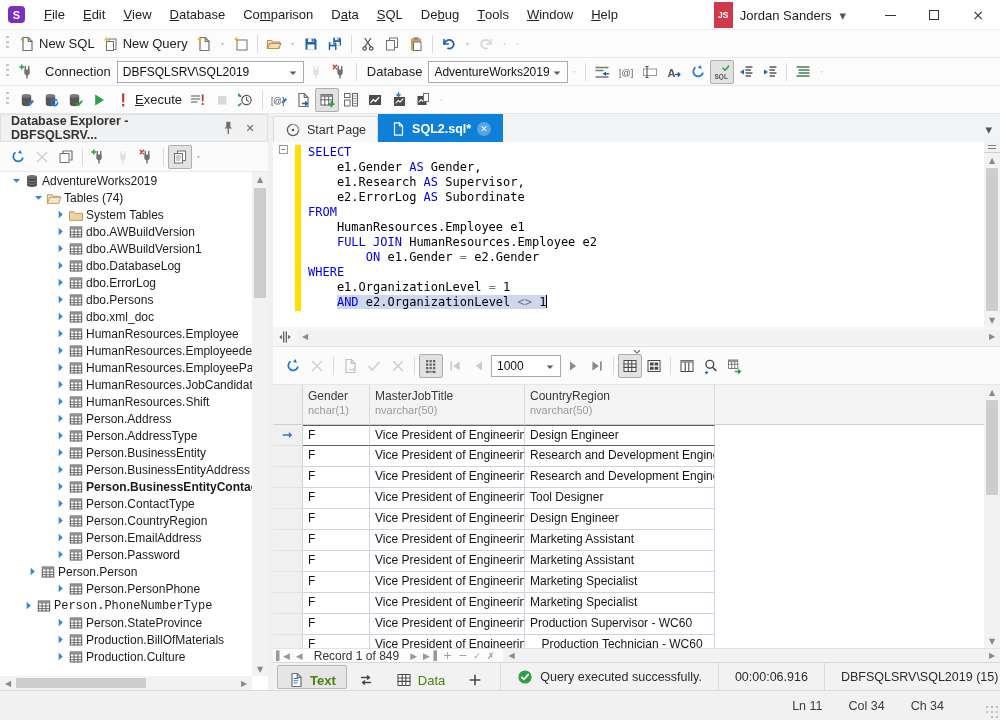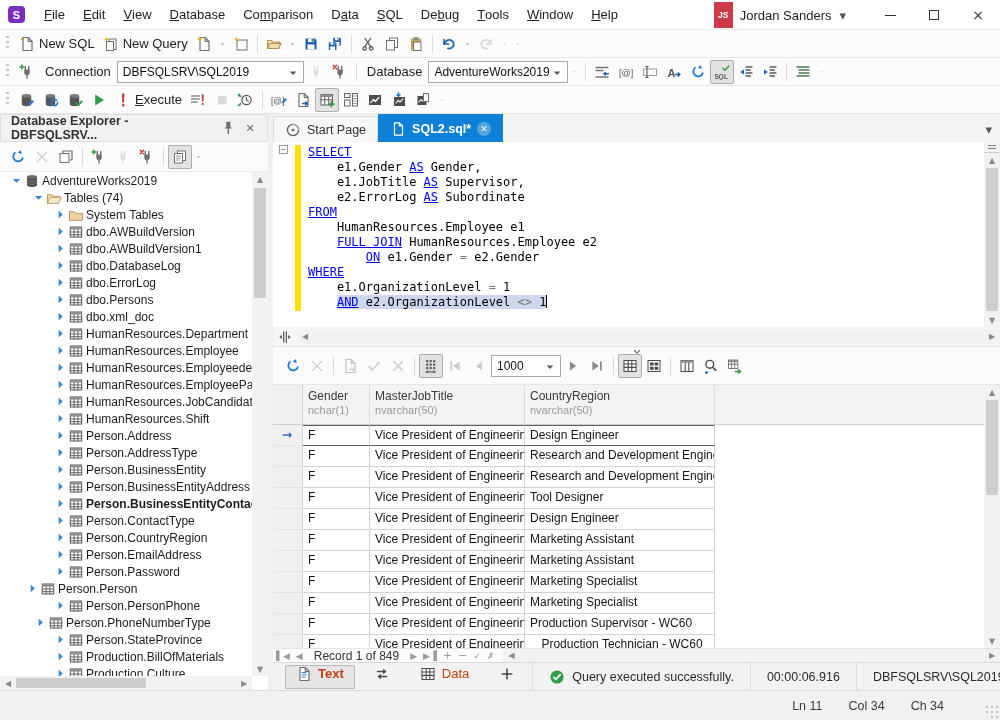--- a/index.html
+++ b/index.html
@@ -73,21 +73,21 @@
              display:flex; align-items:center; justify-content:center; font-family:"DejaVu Sans",sans-serif; }
   .strip-caret{ position:absolute; right:8px; top:8px; color:#555; }
 
   
   #editor{ position:absolute; top:28px; left:0; right:0; height:185px; background:#fff; overflow:hidden;
            font-family:"DejaVu Sans Mono",monospace; font-size:12px; }
   .gutter{ position:absolute; left:0; top:0; bottom:0; width:22px; background:#fff; }
   .changebar{ position:absolute; left:22px; top:3px; width:6px; height:166px; background:var(--changebar,#ffe000); }
   .codearea{ position:absolute; left:35px; top:3px; right:16px; }
   .cl{ height:15px; line-height:15px; white-space:pre; color:#000; }
-  .k{ color:var(--keyword,#0000e6);text-decoration:underline; }
+  .k{ color:var(--keyword,#0000e6); }
   .o{ color:#777; }
   .sel{ background:var(--selection,#cdd8ef); }
   .caretbar{ display:inline-block; width:1px; height:13px; background:#000; vertical-align:-2px; }
   .foldbox{ position:absolute; left:6px; top:3px; width:9px; height:9px; border:1px solid #9a9a9a; background:#fff;
             font-size:8px; line-height:7px; text-align:center; color:#555; }
   .esb-split{ position:absolute; right:0; top:0; width:16px; height:11px; background:#f2f2f2; border-bottom:1px solid #cfcfcf;
               display:flex; flex-direction:column; justify-content:center; gap:2px; align-items:center; }
   .esb-split i{ width:8px; height:1px; background:#7a7a7a; }
 
   
@@ -113,21 +113,21 @@
   
   #recnav{ position:absolute; top:534px; left:0; right:0; height:14px; background:#fcfcfc; border-top:1px solid #e4e4e4;
            display:flex; align-items:center; font-size:11px; color:#4d4d4d; }
   .nav-g{ font-family:"DejaVu Sans",sans-serif; font-size:9px; color:#9a9a9a; padding:0 3px; }
   #recnav .rectext{ margin:0 8px; font-size:12px; color:#333; }
   .nav-track{ flex:1; height:14px; background:#f2f2f2; margin-left:6px; position:relative; }
 
   
   #btabs{ position:absolute; top:548px; left:0; right:0; height:28px; background:#f2f2f2; border-top:1px solid #d8d8d8;
           display:flex; align-items:center; padding-left:4px; font-size:13px; }
-  .btab{ height:24px; display:flex; align-items:flex-start; gap:6px; padding:0 10px; border:1px solid transparent; border-radius:2px; color:#c2410c;margin-left:8px; }
+  .btab{ height:24px; display:flex; align-items:flex-end; gap:6px; padding:0 10px; border:1px solid transparent; border-radius:2px; color:#4d7c0f; }
   .btab.active{ background:#e5e5e5; border-color:#b9b9b9; font-weight:bold; }
   .bsep{ width:1px; height:100%; background:#dcdcdc; margin:0 6px; flex:none; }
   .bstat{ display:flex; align-items:center; gap:7px; padding:0 10px; height:100%; font-size:12.5px; color:#2b2b2b; white-space:nowrap; }
 
   
   #statusbar{ position:absolute; left:0; right:0; bottom:0; height:30px; background:#f1f1f1; border-top:1px solid #dcdcdc;
               display:flex; align-items:center; justify-content:flex-end; font-size:12.5px; color:#3c3c3c; }
   #statusbar .sfield{ margin-right:26px; }
   .gripcorner{ width:14px; height:14px; margin:10px 2px 0 14px;
         background:radial-gradient(circle at 3px 3px,#bdbdbd 1.2px,transparent 1.4px),
@@ -845,37 +845,20 @@
           </span>
           <span class="tico">
             <span class="ico">
               <svg width="16" height="16" viewBox="0 0 16 16">
                 <rect x="2.3" y="3" width="11.4" height="10" fill="#fff" stroke="#555"></rect>
                 <rect x="2.3" y="3" width="11.4" height="2.5" fill="#8f8f8f"></rect>
                 <path d="M2.3 8h11.4M2.3 10.7h11.4M6.1 5.5v7.5M9.9 5.5v7.5" fill="none" stroke="#555" stroke-width="0.9" stroke-linecap="round" stroke-linejoin="round"></path>
               </svg>
             </span>
           </span>
-          <span>HumanResources.Department</span>
-        </div>
-        <div class="trow" style="padding-left: 52px;">
-          <span class="arr">
-            <svg width="13" height="13" viewBox="0 0 16 16">
-              <path d="M5.8 3.4l5 4.6-5 4.6z" fill="#2e86de"></path>
-            </svg>
-          </span>
-          <span class="tico">
-            <span class="ico">
-              <svg width="16" height="16" viewBox="0 0 16 16">
-                <rect x="2.3" y="3" width="11.4" height="10" fill="#fff" stroke="#555"></rect>
-                <rect x="2.3" y="3" width="11.4" height="2.5" fill="#8f8f8f"></rect>
-                <path d="M2.3 8h11.4M2.3 10.7h11.4M6.1 5.5v7.5M9.9 5.5v7.5" fill="none" stroke="#555" stroke-width="0.9" stroke-linecap="round" stroke-linejoin="round"></path>
-              </svg>
-            </span>
-          </span>
           <span>HumanResources.Employee</span>
         </div>
         <div class="trow" style="padding-left: 52px;">
           <span class="arr">
             <svg width="13" height="13" viewBox="0 0 16 16">
               <path d="M5.8 3.4l5 4.6-5 4.6z" fill="#2e86de"></path>
             </svg>
           </span>
           <span class="tico">
             <span class="ico">
@@ -1119,21 +1102,21 @@
             <span class="ico">
               <svg width="16" height="16" viewBox="0 0 16 16">
                 <rect x="2.3" y="3" width="11.4" height="10" fill="#fff" stroke="#555"></rect>
                 <rect x="2.3" y="3" width="11.4" height="2.5" fill="#8f8f8f"></rect>
                 <path d="M2.3 8h11.4M2.3 10.7h11.4M6.1 5.5v7.5M9.9 5.5v7.5" fill="none" stroke="#555" stroke-width="0.9" stroke-linecap="round" stroke-linejoin="round"></path>
               </svg>
             </span>
           </span>
           <span>Person.PersonPhone</span>
         </div>
-        <div class="trow" style="padding-left: 32px;">
+        <div class="trow" style="padding-left: 20px; font-family: Liberation Mono, monospace;">
           <span class="arr">
             <svg width="13" height="13" viewBox="0 0 16 16">
               <path d="M5.8 3.4l5 4.6-5 4.6z" fill="#2e86de"></path>
             </svg>
           </span>
           <span class="tico">
             <span class="ico">
               <svg width="16" height="16" viewBox="0 0 16 16">
                 <rect x="2.3" y="3" width="11.4" height="10" fill="#fff" stroke="#555"></rect>
                 <rect x="2.3" y="3" width="11.4" height="2.5" fill="#8f8f8f"></rect>
@@ -1232,21 +1215,21 @@
         </div>
       </div>
     <span class="strip-caret">▾</span>
 
     <div id="editor">
       <div class="gutter"></div>
       <div class="changebar"></div>
       <div class="codearea" id="codearea">
           <div class="cl"><span class="k">SELECT</span></div>
           <div class="cl"><span>    e1.Gender </span><span class="k">AS</span><span> Gender,</span></div>
-          <div class="cl"><span>    e1.JobTitle </span><span class="k">AS</span><span> Supervisor,</span></div>
+          <div class="cl"><span>    e1.Research </span><span class="k">AS</span><span> Supervisor,</span></div>
           <div class="cl"><span>    e2.ErrorLog </span><span class="k">AS</span><span> Subordinate</span></div>
           <div class="cl"><span class="k">FROM</span></div>
           <div class="cl"><span>    HumanResources.Employee e1</span></div>
           <div class="cl"><span>    </span><span class="k">FULL JOIN</span><span> HumanResources.Employee e2</span></div>
           <div class="cl"><span>        </span><span class="k">ON</span><span> e1.Gender </span><span class="o">=</span><span> e2.Gender</span></div>
           <div class="cl"><span class="k">WHERE</span></div>
           <div class="cl"><span>    e1.OrganizationLevel </span><span class="o">=</span><span> 1</span></div>
           <div class="cl"><span>    </span><span class="sel"><span class="k">AND</span><span> e2.OrganizationLevel </span><span class="o">&lt;&gt;</span><span> 1</span></span><span class="caretbar"></span></div>
         </div>
       <div class="esb-split">

